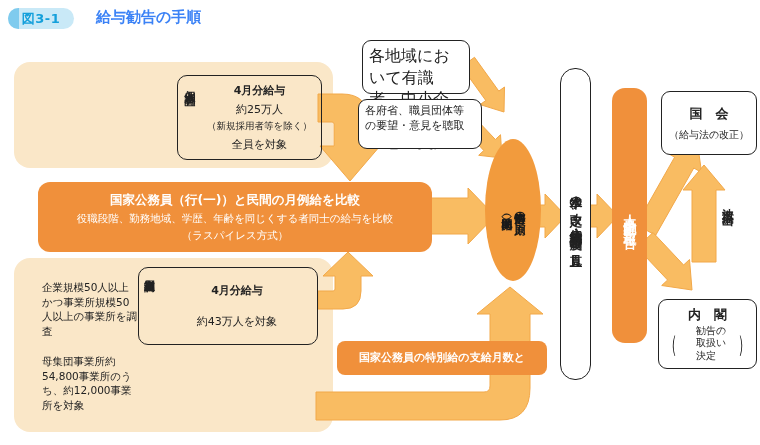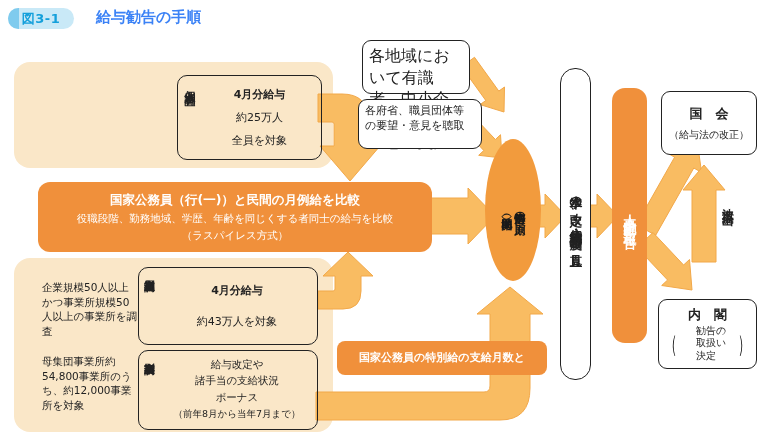--- a/index.html
+++ b/index.html
@@ -130,20 +130,21 @@
     <span class="c1">国家公務員給与</span>
     <span class="c2">の調査</span>
   </div>
   <div class="inbox ind-box">
     <div class="ind-label vtext">
       <span>個人別調査</span>
     </div>
     <div class="ind-lines">
       <span class="l1">4月分給与</span>
       <span class="l2">約25万人</span>
+      <span class="l3">（新規採用者等を除く）</span>
       <span class="l4">全員を対象</span>
     </div>
   </div>
 
   <div class="obox cmp-box">
     <span class="l1">国家公務員（行(一)）と民間の月例給を比較</span>
     <span class="l2">役職段階、勤務地域、学歴、年齢を同じくする者同士の給与を比較</span>
     <span class="l3">（ラスパイレス方式）</span>
   </div>
 
@@ -152,31 +153,20 @@
   </div>
   <div class="pri-note note1">企業規模50人以上かつ事業所規模50人以上の事業所を調査</div>
   <div class="pri-note note2">母集団事業所約54,800事業所のうち、約12,000事業所を対象</div>
   <div class="inbox emp-box">
     <div class="sub-vlabel vtext">
       <span>従業員別調査</span>
     </div>
     <div class="emp-lines">
       <span class="l1">4月分給与</span>
       <span class="l2">約43万人を対象</span>
-    </div>
-  </div>
-  <div class="inbox est-box">
-    <div class="sub-vlabel vtext">
-      <span>事業所別調査</span>
-    </div>
-    <div class="est-lines">
-      <span class="l1">給与改定や</span>
-      <span class="l2">諸手当の支給状況</span>
-      <span class="l3">ボーナス</span>
-      <span class="l4">（前年8月から当年7月まで）</span>
     </div>
   </div>
 
   <div class="wbox hear-a">各地域において有識者、中小企業経営者等と意見交換</div>
   <div class="wbox hear-b">各府省、職員団体等の要望・意見を聴取</div>
 
   <div class="principle">
     <div class="vtext">
       <span>情勢適応の原則</span>
       <span>（民間準拠）</span>

